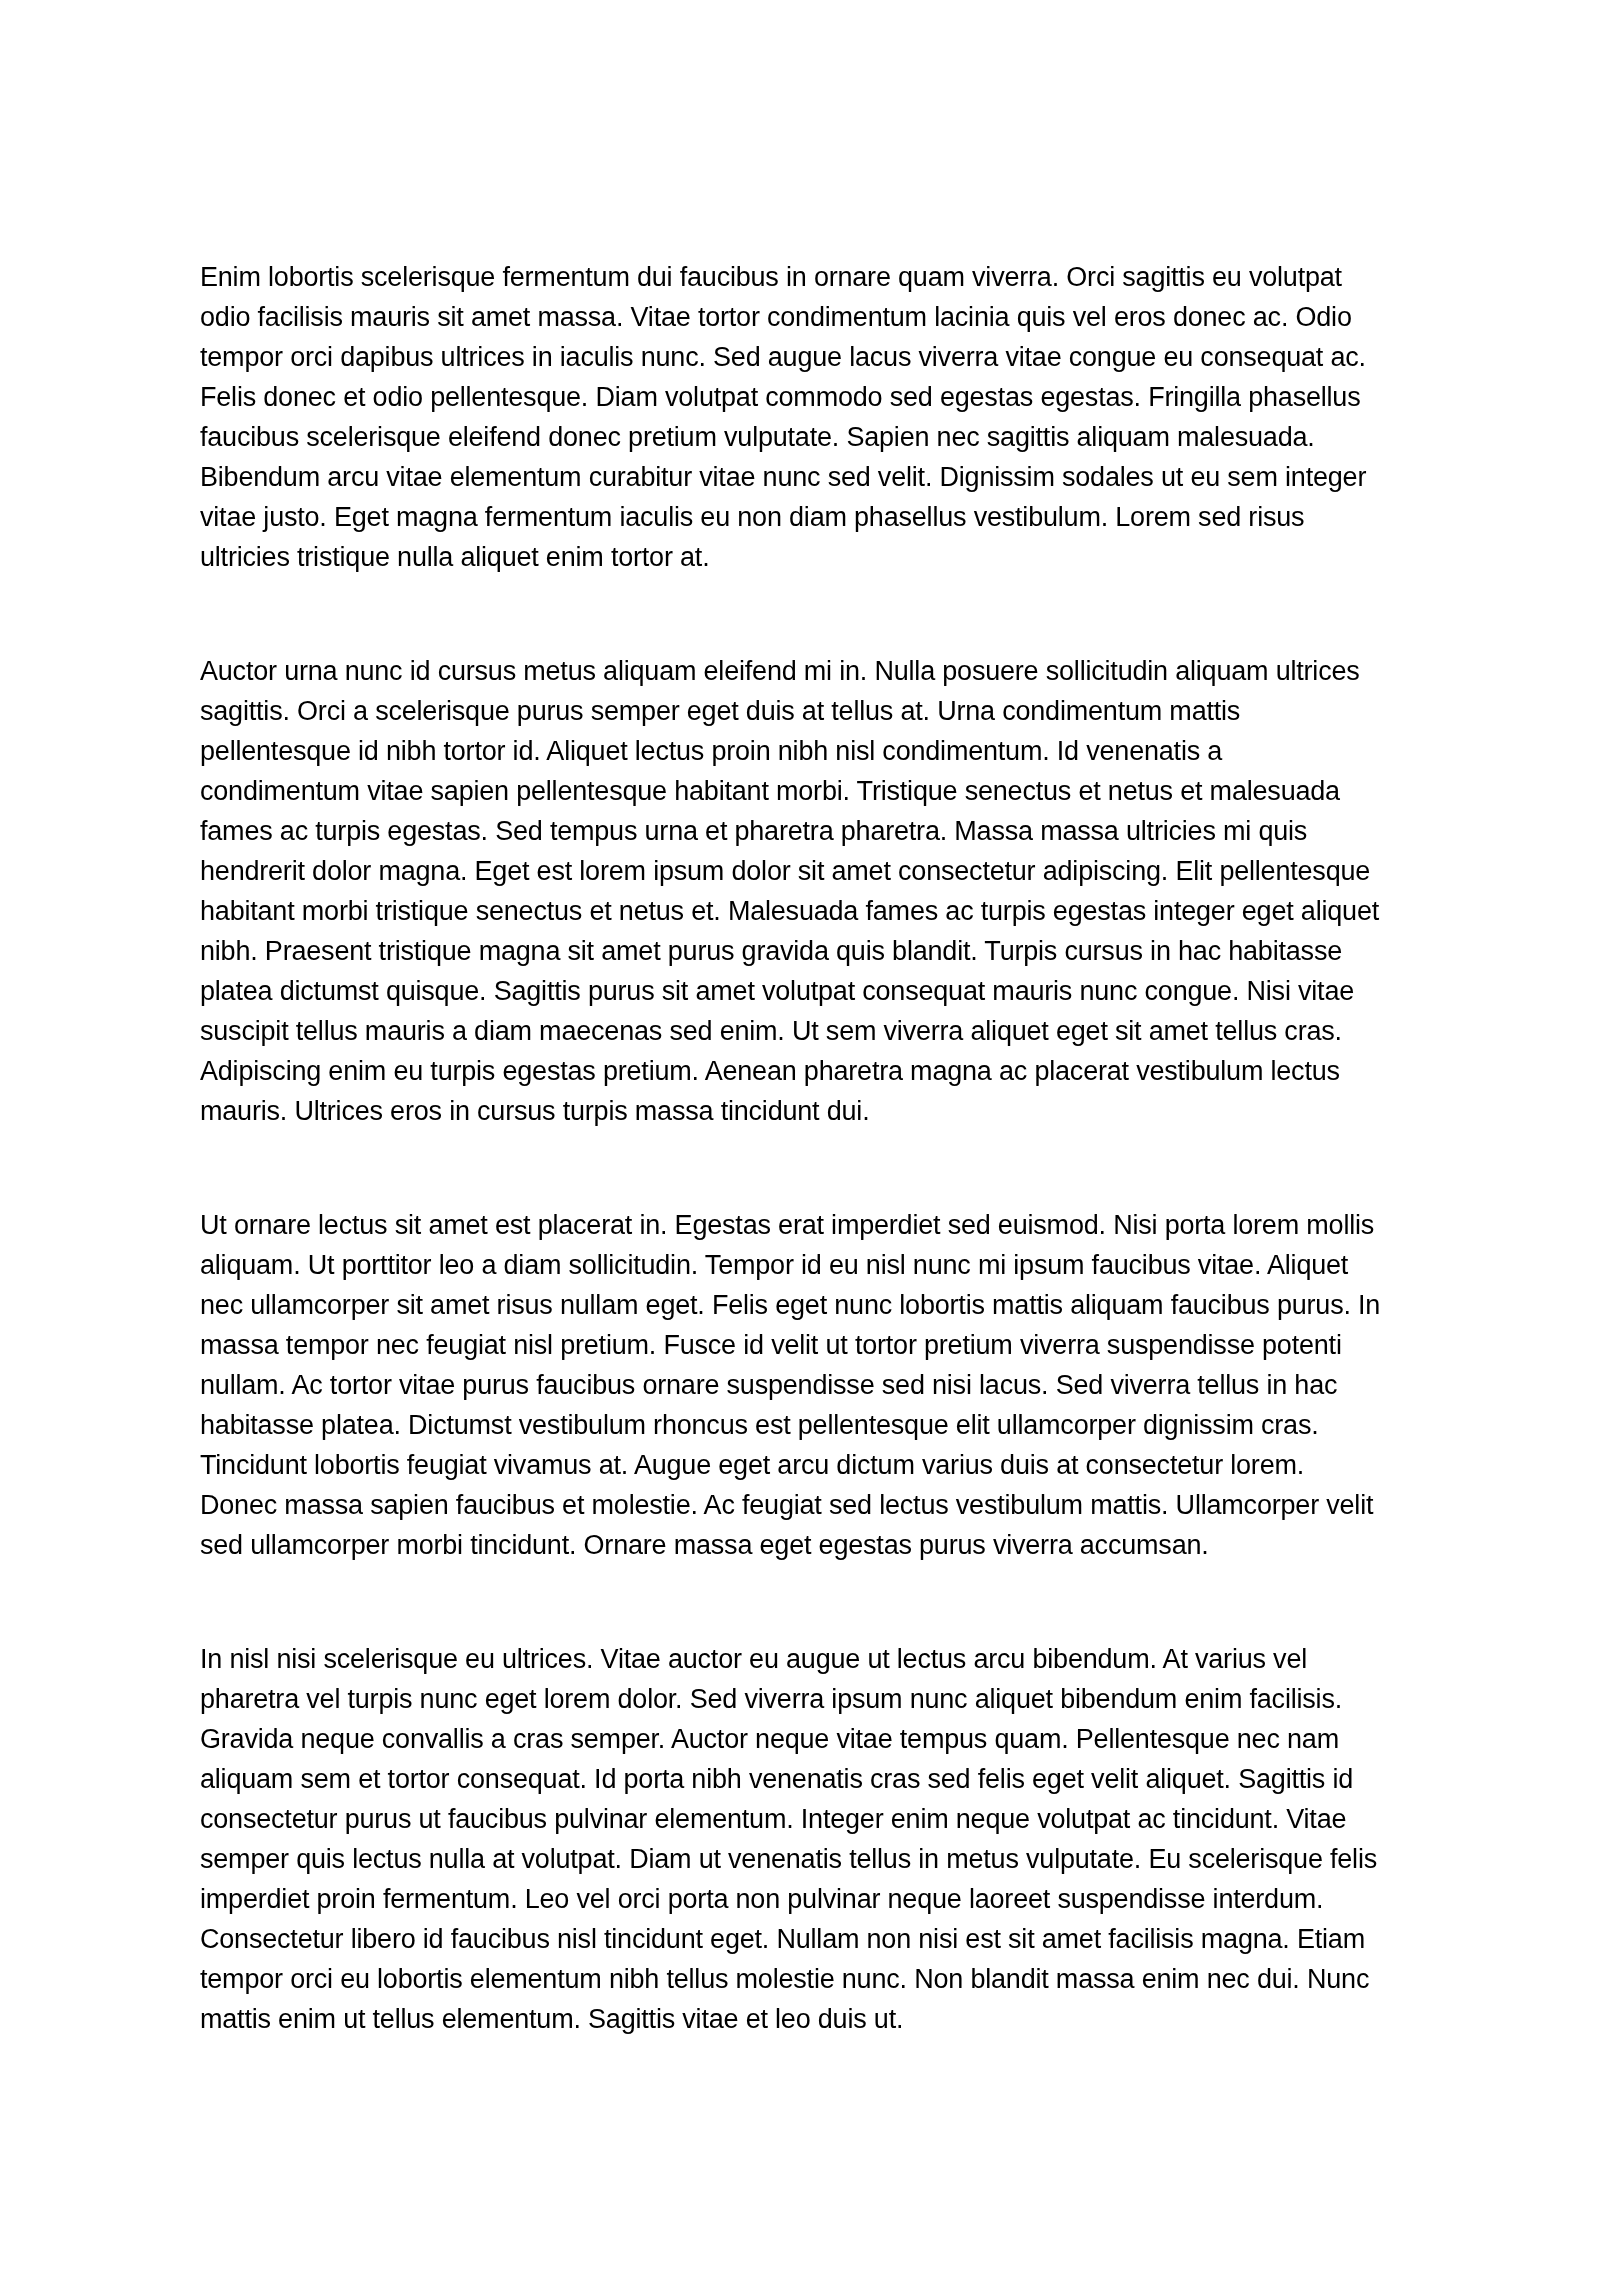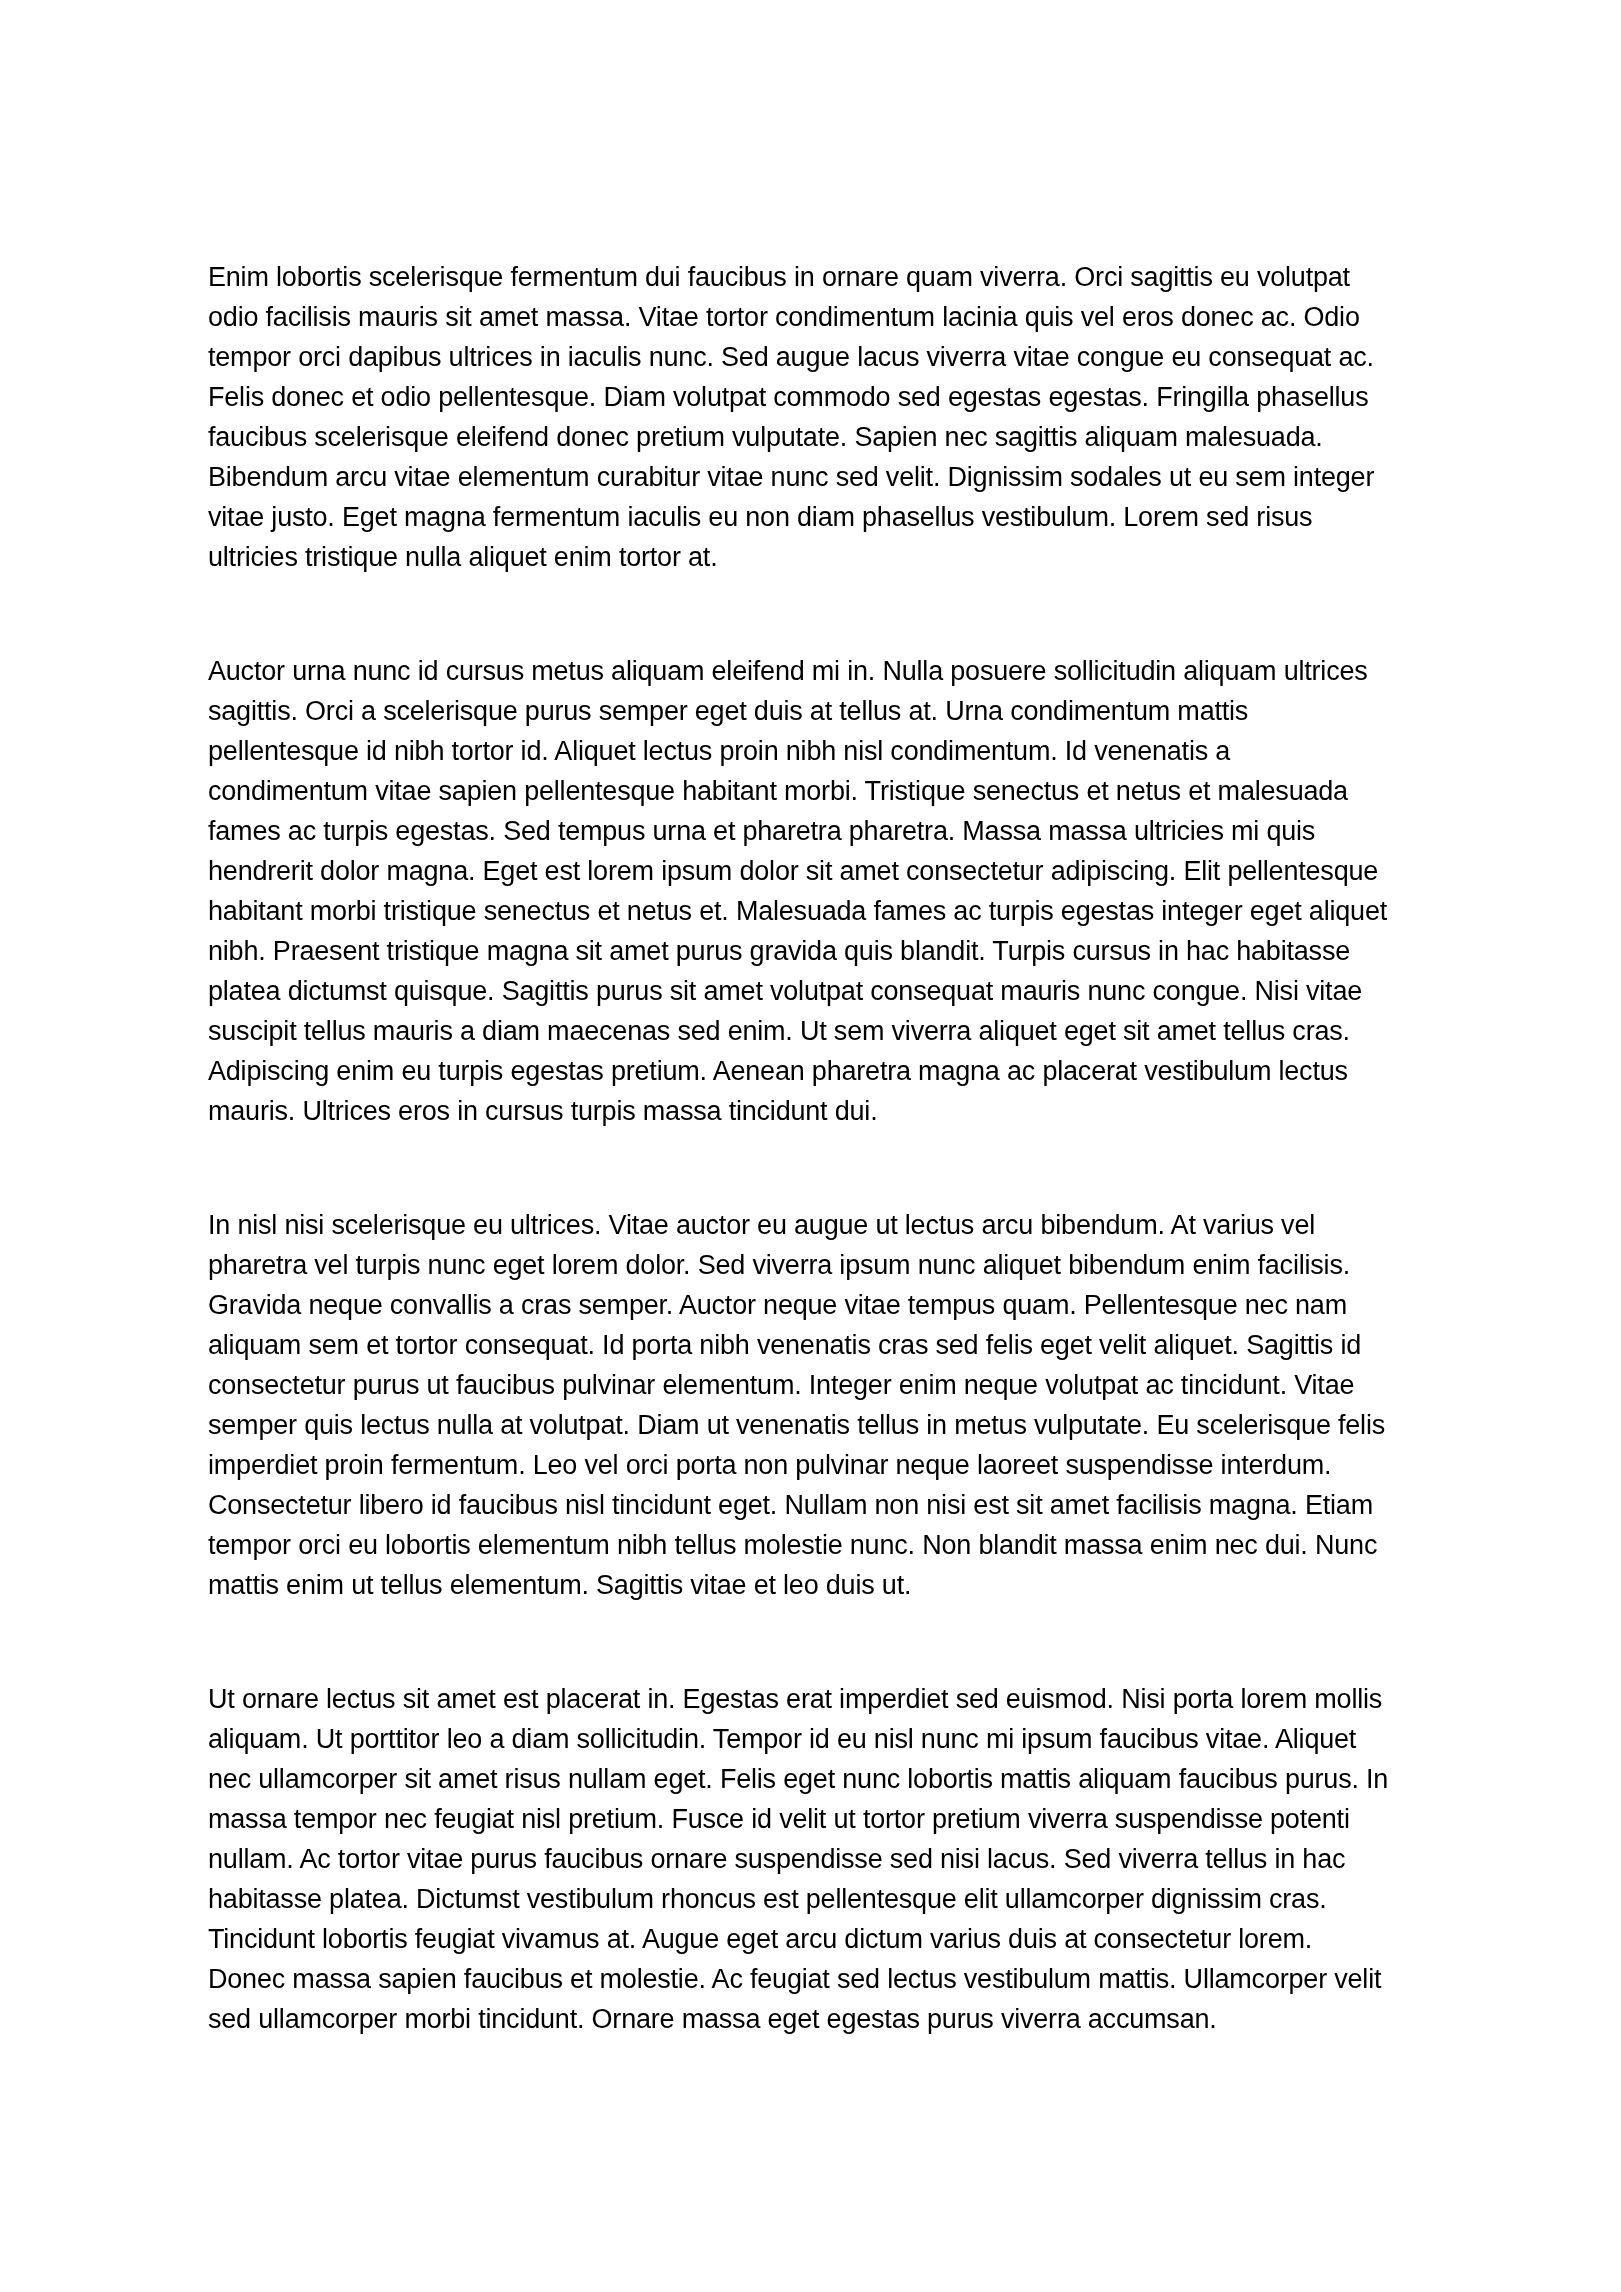--- a/index.html
+++ b/index.html
@@ -15,21 +15,21 @@
     box-sizing: border-box;
     padding: 257px 196px 0 198px;
     overflow: hidden;
   }
   .doc-paragraph {
     font-family: "Liberation Sans", "DejaVu Sans", sans-serif;
     font-size: 27px;
     line-height: 40px;
     letter-spacing: -0.2px;
     color: #000000;
-    margin: 0 0 74px 10px;
+    margin: 0 0 74px 2px;
     white-space: pre-line; 
   }
 </style>
 </head>
 <body>
 
 <div class="page">
   <p class="doc-paragraph">Enim lobortis scelerisque fermentum dui faucibus in ornare quam viverra. Orci sagittis eu volutpat
 odio facilisis mauris sit amet massa. Vitae tortor condimentum lacinia quis vel eros donec ac. Odio
 tempor orci dapibus ultrices in iaculis nunc. Sed augue lacus viverra vitae congue eu consequat ac.
@@ -43,33 +43,33 @@
 pellentesque id nibh tortor id. Aliquet lectus proin nibh nisl condimentum. Id venenatis a
 condimentum vitae sapien pellentesque habitant morbi. Tristique senectus et netus et malesuada
 fames ac turpis egestas. Sed tempus urna et pharetra pharetra. Massa massa ultricies mi quis
 hendrerit dolor magna. Eget est lorem ipsum dolor sit amet consectetur adipiscing. Elit pellentesque
 habitant morbi tristique senectus et netus et. Malesuada fames ac turpis egestas integer eget aliquet
 nibh. Praesent tristique magna sit amet purus gravida quis blandit. Turpis cursus in hac habitasse
 platea dictumst quisque. Sagittis purus sit amet volutpat consequat mauris nunc congue. Nisi vitae
 suscipit tellus mauris a diam maecenas sed enim. Ut sem viverra aliquet eget sit amet tellus cras.
 Adipiscing enim eu turpis egestas pretium. Aenean pharetra magna ac placerat vestibulum lectus
 mauris. Ultrices eros in cursus turpis massa tincidunt dui.</p>
+  <p class="doc-paragraph">Ut ornare lectus sit amet est placerat in. Egestas erat imperdiet sed euismod. Nisi porta lorem mollis
+aliquam. Ut porttitor leo a diam sollicitudin. Tempor id eu nisl nunc mi ipsum faucibus vitae. Aliquet
+nec ullamcorper sit amet risus nullam eget. Felis eget nunc lobortis mattis aliquam faucibus purus. In
+massa tempor nec feugiat nisl pretium. Fusce id velit ut tortor pretium viverra suspendisse potenti
+nullam. Ac tortor vitae purus faucibus ornare suspendisse sed nisi lacus. Sed viverra tellus in hac
+habitasse platea. Dictumst vestibulum rhoncus est pellentesque elit ullamcorper dignissim cras.
+Tincidunt lobortis feugiat vivamus at. Augue eget arcu dictum varius duis at consectetur lorem.
+Donec massa sapien faucibus et molestie. Ac feugiat sed lectus vestibulum mattis. Ullamcorper velit
+sed ullamcorper morbi tincidunt. Ornare massa eget egestas purus viverra accumsan.</p>
   <p class="doc-paragraph">In nisl nisi scelerisque eu ultrices. Vitae auctor eu augue ut lectus arcu bibendum. At varius vel
 pharetra vel turpis nunc eget lorem dolor. Sed viverra ipsum nunc aliquet bibendum enim facilisis.
 Gravida neque convallis a cras semper. Auctor neque vitae tempus quam. Pellentesque nec nam
 aliquam sem et tortor consequat. Id porta nibh venenatis cras sed felis eget velit aliquet. Sagittis id
 consectetur purus ut faucibus pulvinar elementum. Integer enim neque volutpat ac tincidunt. Vitae
 semper quis lectus nulla at volutpat. Diam ut venenatis tellus in metus vulputate. Eu scelerisque felis
 imperdiet proin fermentum. Leo vel orci porta non pulvinar neque laoreet suspendisse interdum.
 Consectetur libero id faucibus nisl tincidunt eget. Nullam non nisi est sit amet facilisis magna. Etiam
 tempor orci eu lobortis elementum nibh tellus molestie nunc. Non blandit massa enim nec dui. Nunc
 mattis enim ut tellus elementum. Sagittis vitae et leo duis ut.</p>
-  <p class="doc-paragraph">Ut ornare lectus sit amet est placerat in. Egestas erat imperdiet sed euismod. Nisi porta lorem mollis
-aliquam. Ut porttitor leo a diam sollicitudin. Tempor id eu nisl nunc mi ipsum faucibus vitae. Aliquet
-nec ullamcorper sit amet risus nullam eget. Felis eget nunc lobortis mattis aliquam faucibus purus. In
-massa tempor nec feugiat nisl pretium. Fusce id velit ut tortor pretium viverra suspendisse potenti
-nullam. Ac tortor vitae purus faucibus ornare suspendisse sed nisi lacus. Sed viverra tellus in hac
-habitasse platea. Dictumst vestibulum rhoncus est pellentesque elit ullamcorper dignissim cras.
-Tincidunt lobortis feugiat vivamus at. Augue eget arcu dictum varius duis at consectetur lorem.
-Donec massa sapien faucibus et molestie. Ac feugiat sed lectus vestibulum mattis. Ullamcorper velit
-sed ullamcorper morbi tincidunt. Ornare massa eget egestas purus viverra accumsan.</p>
 </div>
 
 
 </body></html>

